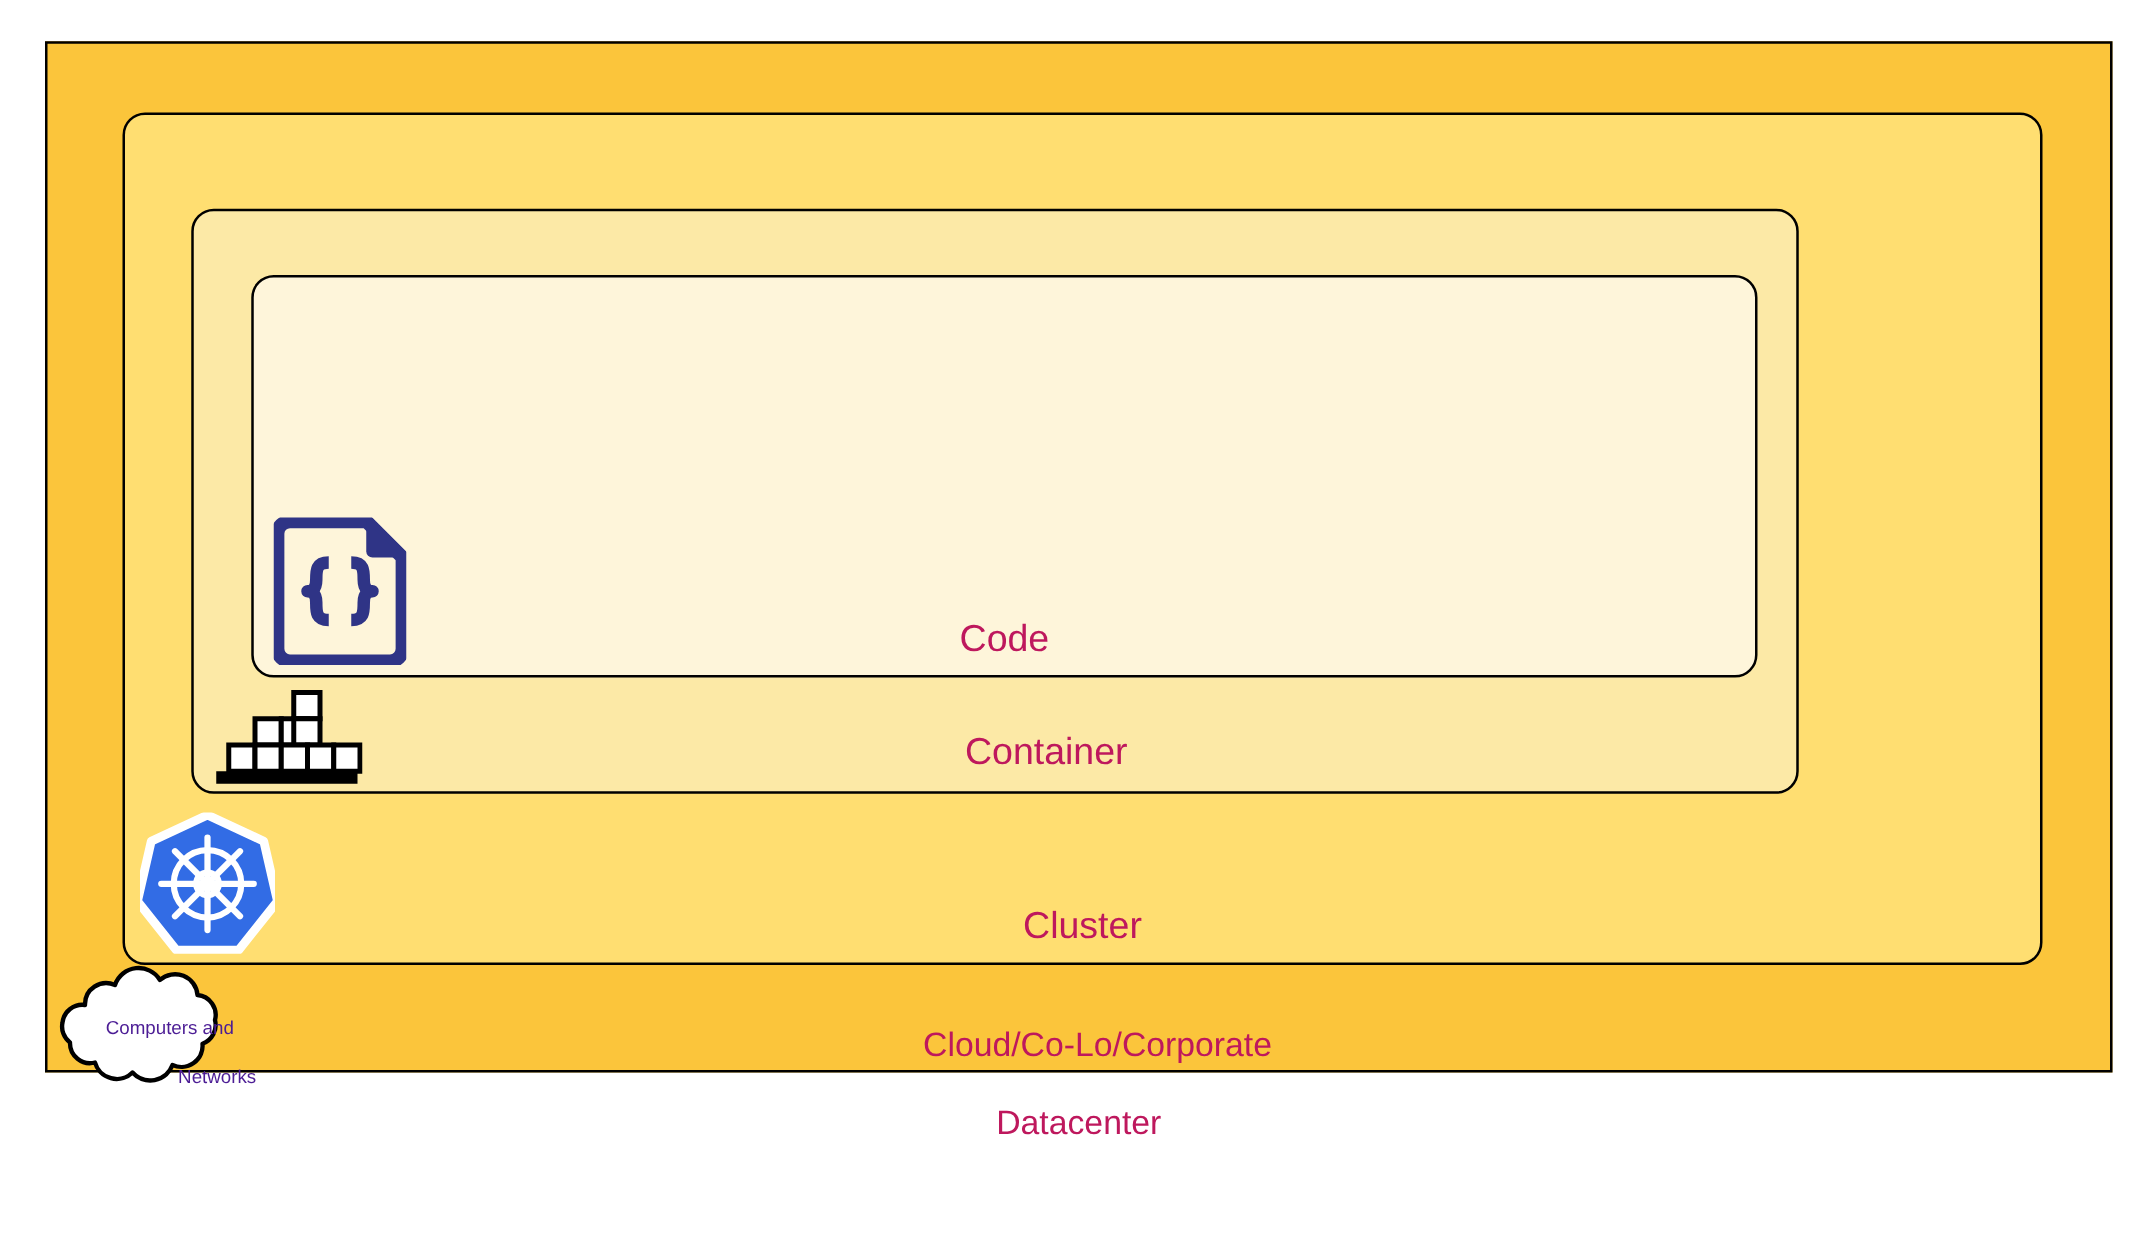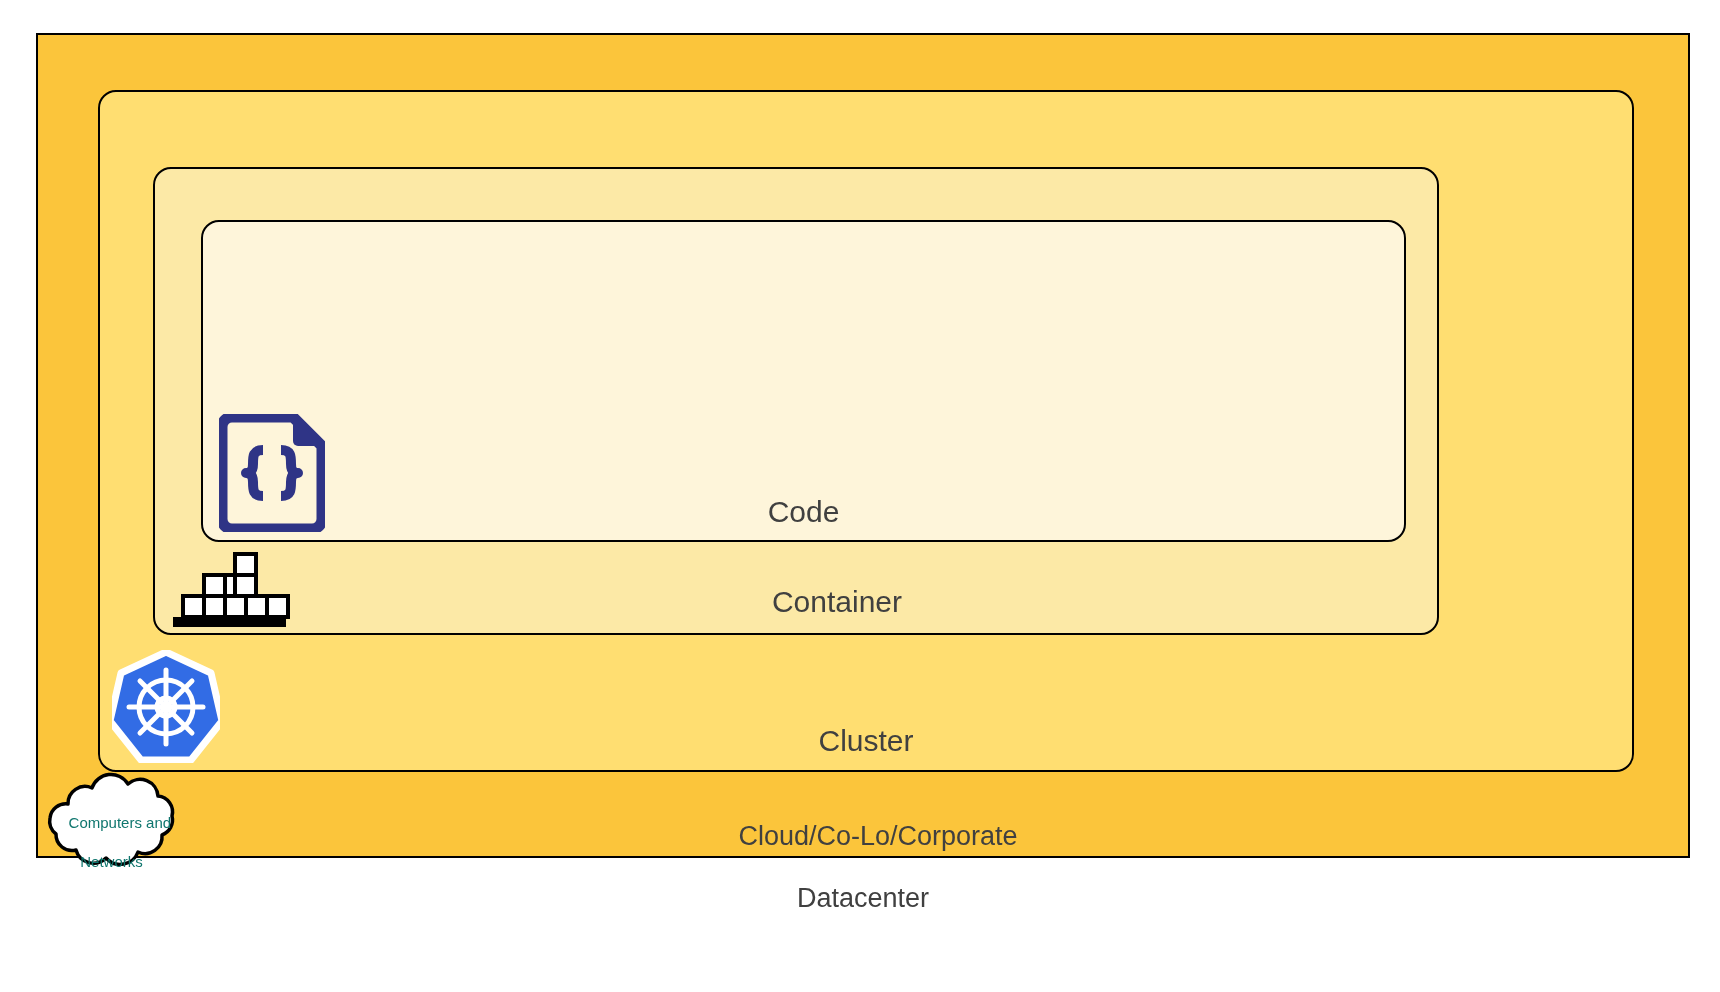--- a/index.html
+++ b/index.html
@@ -63,21 +63,21 @@
     top: 220px;
     width: 1205px;
     height: 322px;
     background: #FEF5DA;
     border-radius: 18px;
   }
 
   
   .caption {
     position: absolute;
-    color: #404040;
+    color: #be185d;
     text-align: center;
     white-space: pre;
     line-height: 1.15;
     user-select: none;
   }
 
   .caption-code {
     left: 201px;
     top: 495px;
     width: 1205px;
@@ -138,31 +138,31 @@
   .cloud-callout {
     position: absolute;
     left: 34px;
     top: 770px;
     width: 155px;
     height: 98px;
   }
   .cloud-callout svg { display: block; }
   .cloud-text {
     position: absolute;
-    left: 34px;
+    left: 50px;
     top: 793px;
     width: 155px;
     text-align: center;
     font-size: 15px;
-    color: #0f766e;
+    color: #4c1d95;
     line-height: 1.3;
     white-space: pre;
     user-select: none;
   }
-  .cloud-text .line2 { display: block; }
+  .cloud-text .line2 { display: block; text-align: right; }
 </style>
 </head>
 <body>
 
 <div id="canvas">
 
   <div class="layer layer-datacenter" style="background: rgb(251, 197, 59);"></div>
 
   <div class="layer layer-cluster" style="background: rgb(255, 222, 113);"></div>
 

